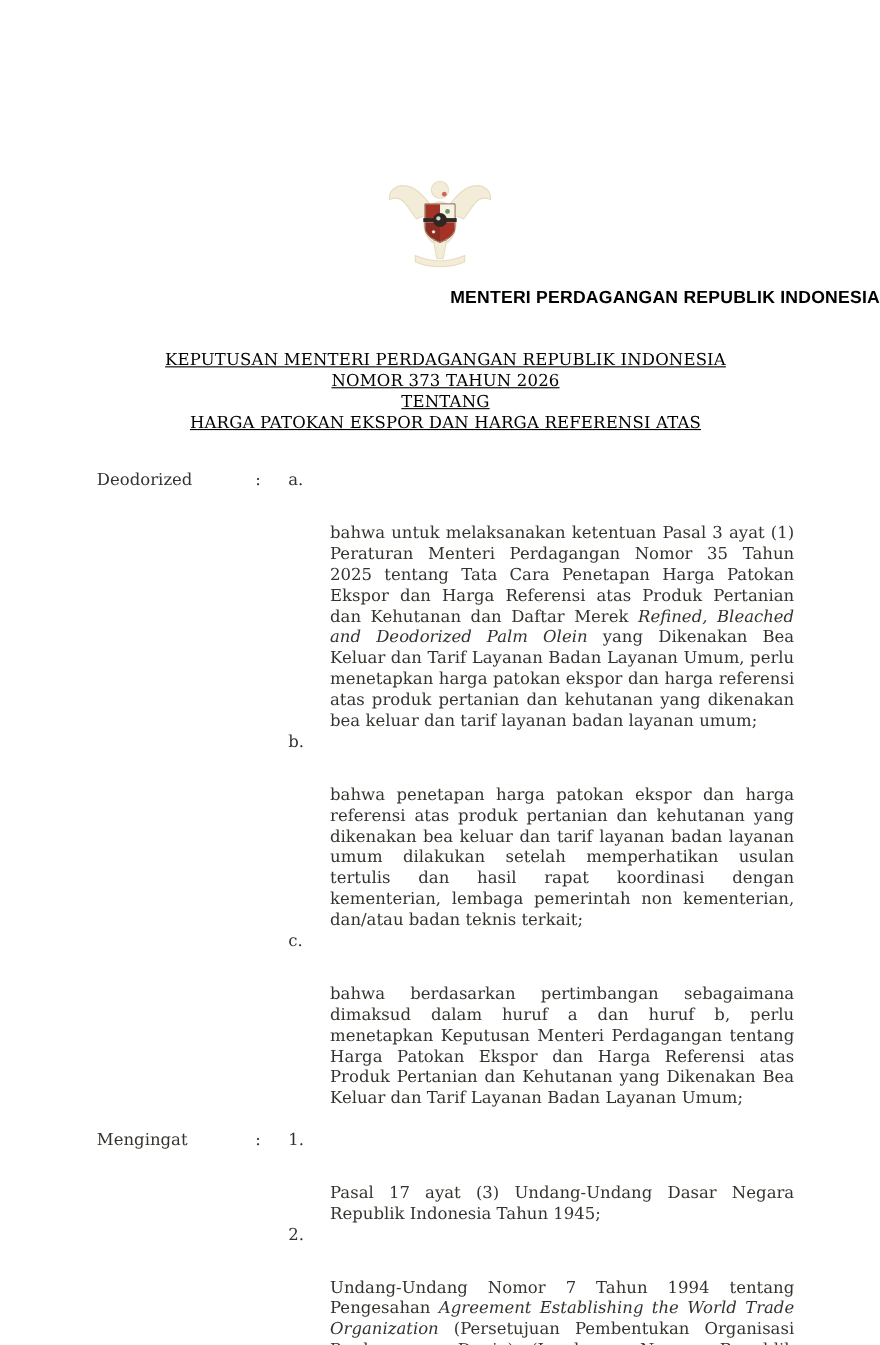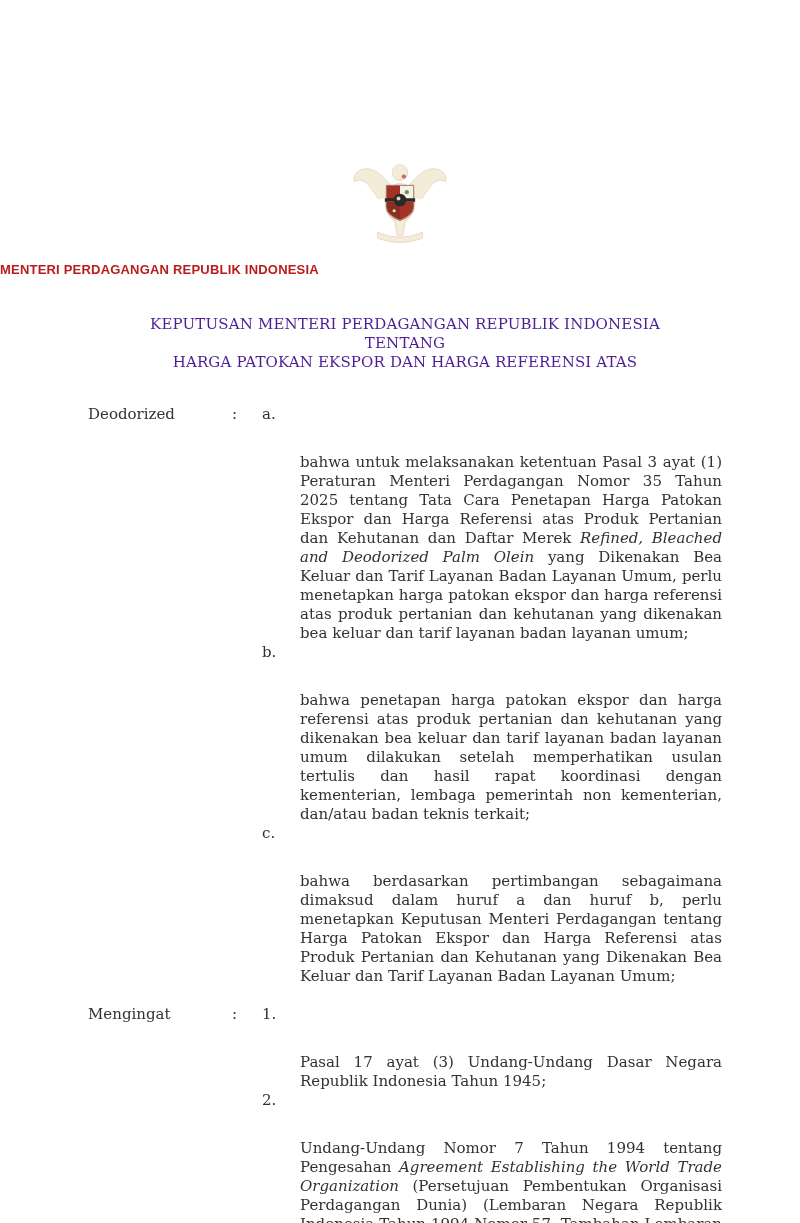--- a/index.html
+++ b/index.html
@@ -14,34 +14,35 @@
     color: #35322d;
     -webkit-font-smoothing: antialiased;
   }
   .content { padding: 0 78px 0 88px; }
 
   .emblem-wrap { padding-top: 156px; text-align: center; height: 90px; }
   .emblem-wrap svg { width: 98px; height: 90px; }
 
   .ministry-header {
     margin-top: 16px;
-    text-align: left;
+    text-align: right;
     font-family: "Liberation Sans", sans-serif;
     font-weight: bold;
-    font-size: 13px;
+    font-size: 16px;
     letter-spacing: 0.2px;
-    color: #b91c1c;
+    color: #000000;
   }
 
   .doc-title {
     margin-top: 38px;
     text-align: center;
     line-height: 19px;
     letter-spacing: 0.15px;
-    color: #4c1d95;
+    color: #000000;
+    text-decoration: underline;
   }
 
   .opening {
     margin-top: 18px;
     text-align: center;
     letter-spacing: 0.15px;
     color: #2c2a26;
   }
 
   .sections { margin-top: 33px; }
@@ -86,20 +87,21 @@
       <circle cx="50" cy="45" r="6.5" fill="#2e2722"></circle>
       <circle cx="48.5" cy="43.5" r="2" fill="#f7f2e6" opacity="0.85"></circle>
     </svg>
   </div>
 
   <div class="ministry-header">MENTERI PERDAGANGAN REPUBLIK INDONESIA</div>
 
   <div class="content">
     <div class="doc-title">
       <div>KEPUTUSAN MENTERI PERDAGANGAN REPUBLIK INDONESIA</div>
+      <div>NOMOR 373 TAHUN 2026</div>
       <div>TENTANG</div>
       <div>HARGA PATOKAN EKSPOR DAN HARGA REFERENSI ATAS</div>
     </div>
 
 
     <div class="sections">
       <div class="section">
         <div class="sec-label">Deodorized</div>
         <div class="sec-colon">:</div>
         <div class="sec-items">

